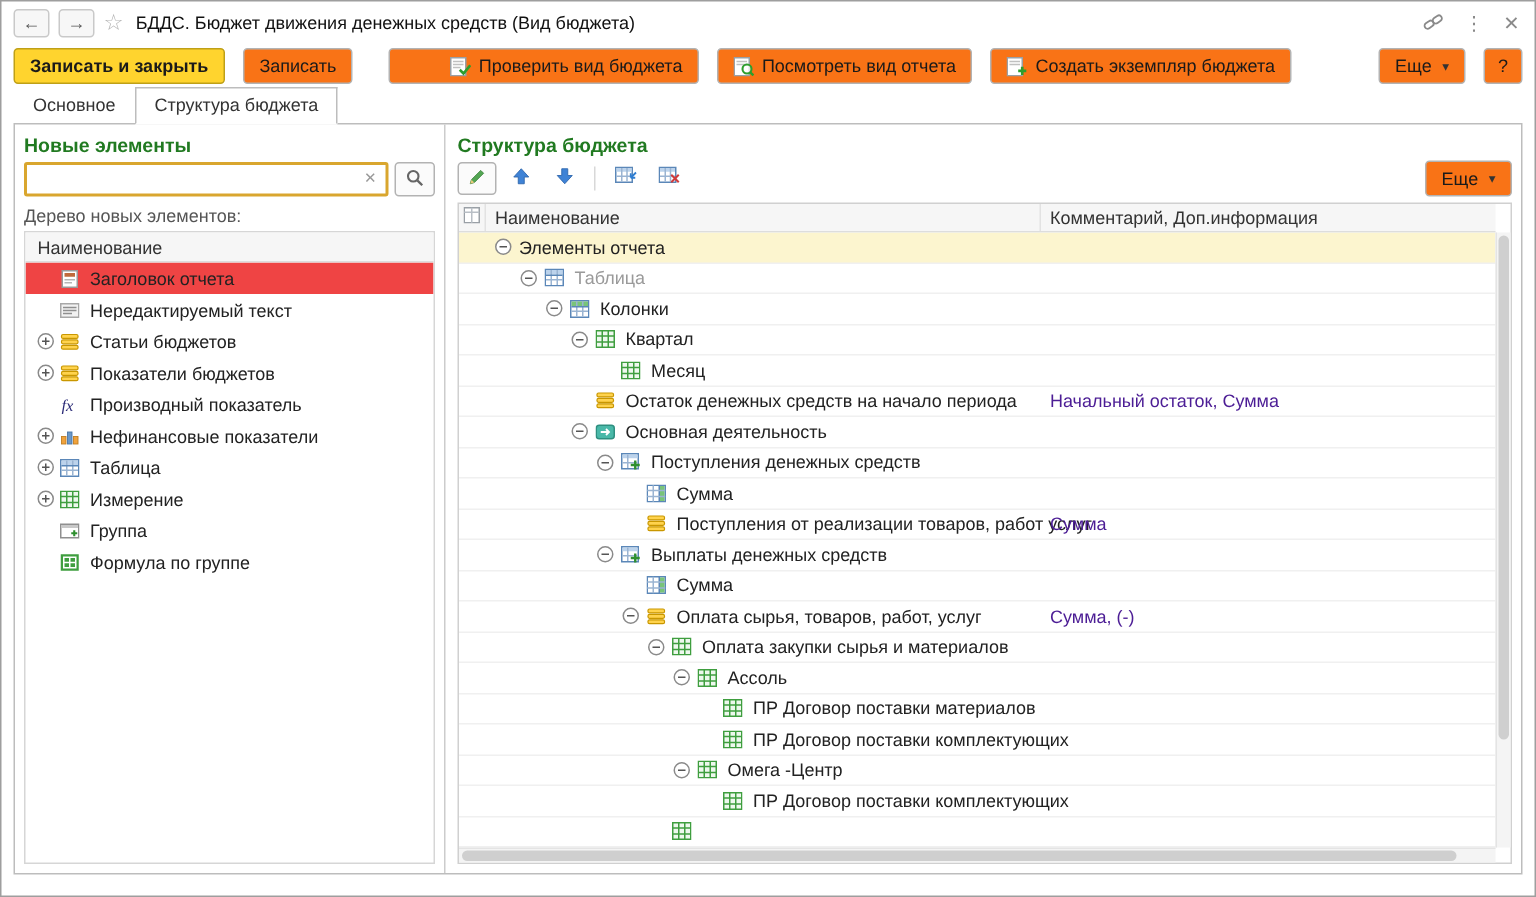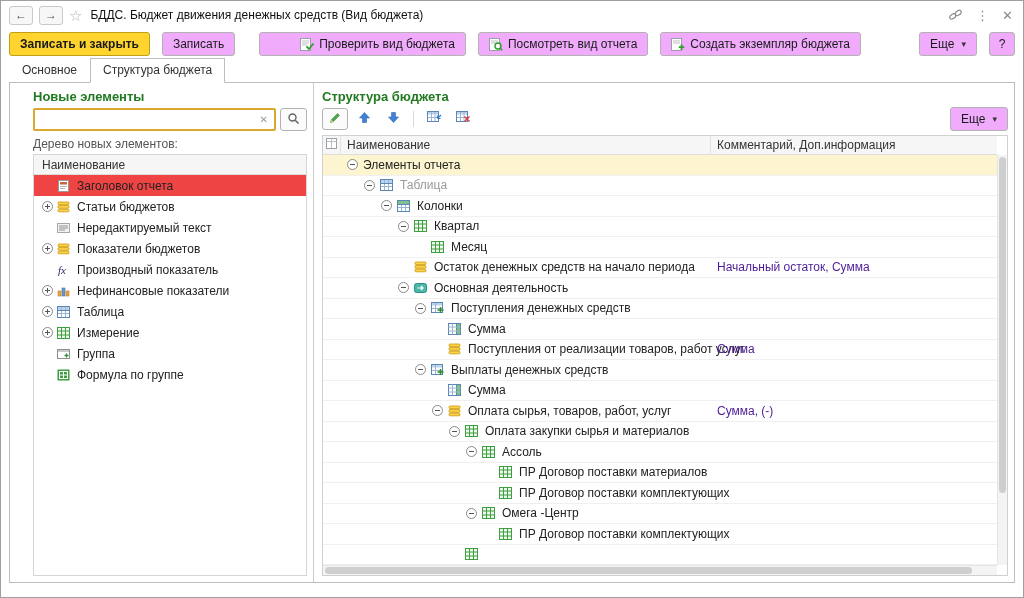--- a/index.html
+++ b/index.html
@@ -9,35 +9,35 @@
   
   .titlebar{height:28px;flex:none;display:flex;align-items:center;gap:6px;padding:0 10px 0 8px;}
   .nav-btn{width:24px;height:19px;border:1px solid #c9c9c9;border-radius:3px;background:#f7f7f7;color:#555;display:flex;align-items:center;justify-content:center;font-size:12px;font-family:inherit;}
   .star{color:#b5b5b5;font-size:15px;line-height:1;}
   .title{font-size:12px;color:#111;margin-left:2px;white-space:nowrap;}
   .title-actions{margin-left:auto;display:flex;align-items:center;gap:13px;color:#8a8a8a;}
   .ticon{font-size:13px;display:inline-flex;align-items:center;line-height:1;cursor:default;}
 
   
   .toolbar{height:30px;flex:none;display:flex;align-items:center;gap:12px;padding:0 8px;}
-  .btn{display:inline-flex;align-items:center;gap:5px;height:24px;padding:0 10px;border:1px solid #b3b3b3;border-radius:3px;background:#f0abfc;font-family:inherit;font-size:12px;color:#1a1a1a;white-space:nowrap;}
+  .btn{display:inline-flex;align-items:center;gap:5px;height:24px;padding:0 10px;border:1px solid #b3b3b3;border-radius:3px;background:#f97316;font-family:inherit;font-size:12px;color:#1a1a1a;white-space:nowrap;}
   .btn.primary{background:#ffd42e;border-color:#bfa017;font-weight:700;}
   .btn.help{width:26px;justify-content:center;padding:0;}
   .btn.gap{margin-left:12px;padding-left:40px;}
   .caret{font-size:9px;color:#333;margin-left:2px;}
   .spacer{flex:1;}
   .bicon{display:inline-flex;align-items:center;}
 
   
   .tabs{display:flex;align-items:flex-end;padding:0 8px;flex:none;height:24px;position:relative;z-index:2;margin-bottom:-1px;}
   .tab{padding:4px 12px 5px;border:1px solid transparent;color:#333;}
   .tab.active{background:#fff;border:1px solid #bdbdbd;border-bottom:1px solid #fff;}
 
   
-  .content{flex:1;min-height:0;margin:0 8px 14px;border:1px solid #bdbdbd;display:flex;background:#fff;padding-left:17px;}
+  .content{flex:1;min-height:0;margin:0 8px 14px;border:1px solid #bdbdbd;display:flex;background:#fff;}
   .left-panel{width:287px;flex:none;border-right:1px solid #ccc;padding:6px;display:flex;flex-direction:column;min-height:0;}
   .panel-title{color:#217a21;font-weight:700;font-size:13px;flex:none;}
   .search-row{display:flex;gap:4px;margin-top:4px;flex:none;align-items:center;}
   .search-box{flex:1;height:23px;border:2px solid #d9a62e;border-radius:2px;display:flex;align-items:center;background:#fff;padding:0 4px;min-width:0;}
   .search-box input{flex:1;border:none;outline:none;font:inherit;min-width:0;background:transparent;}
   .clear{color:#999;font-size:10px;padding:0 2px;line-height:1;}
   .search-btn{width:27px;height:23px;border:1px solid #b3b3b3;border-radius:3px;background:#fbfbfb;display:flex;align-items:center;justify-content:center;}
   .tree-label{color:#555;margin-top:6px;flex:none;}
   .left-table{flex:1;border:1px solid #d6d6d6;margin-top:3px;display:flex;flex-direction:column;min-height:0;background:#fff;}
   .left-header{height:20px;flex:none;background:#f6f6f6;border-bottom:1px solid #ddd;display:flex;align-items:center;padding-left:8px;color:#333;}
@@ -181,48 +181,48 @@
                 <svg width="13" height="12" viewBox="0 0 13 12">
                   <rect x="1.5" y="0.5" width="10" height="11" fill="#fff" stroke="#9a9a9a"></rect>
                   <rect x="3" y="2" width="7" height="2.5" fill="#c06a3c"></rect>
                   <rect x="3" y="6" width="7" height="1" fill="#b5b5b5"></rect>
                   <rect x="3" y="8" width="5" height="1" fill="#b5b5b5"></rect>
                 </svg>
               </span>
               <span class="lbl">Заголовок отчета</span>
             </div>
             <div class="litem">
+              <span class="exp-slot"></span>
+              <span class="icon">
+                <svg width="13" height="12" viewBox="0 0 13 12">
+                  <rect x="0.5" y="1.5" width="12" height="9" fill="#f2f2f2" stroke="#a8a8a8"></rect>
+                  <rect x="2" y="3.5" width="9" height="1" fill="#8f8f8f"></rect>
+                  <rect x="2" y="5.5" width="9" height="1" fill="#8f8f8f"></rect>
+                  <rect x="2" y="7.5" width="6" height="1" fill="#8f8f8f"></rect>
+                </svg>
+              </span>
+              <span class="lbl">Нередактируемый текст</span>
+            </div>
+            <div class="litem">
               <span class="exp-slot">
                 <span class="expander">
                   <span class="h"></span>
                   <span class="v"></span>
                 </span>
               </span>
               <span class="icon">
                 <svg width="13" height="12" viewBox="0 0 13 12">
                   <g fill="#ffd34d" stroke="#c99700" stroke-width="0.8">
                     <rect x="1" y="1" width="11" height="2.6" rx="1"></rect>
                     <rect x="1" y="4.6" width="11" height="2.6" rx="1"></rect>
                     <rect x="1" y="8.2" width="11" height="2.6" rx="1"></rect>
                   </g>
                 </svg>
               </span>
               <span class="lbl">Статьи бюджетов</span>
-            </div>
-            <div class="litem">
-              <span class="exp-slot"></span>
-              <span class="icon">
-                <svg width="13" height="12" viewBox="0 0 13 12">
-                  <rect x="0.5" y="1.5" width="12" height="9" fill="#f2f2f2" stroke="#a8a8a8"></rect>
-                  <rect x="2" y="3.5" width="9" height="1" fill="#8f8f8f"></rect>
-                  <rect x="2" y="5.5" width="9" height="1" fill="#8f8f8f"></rect>
-                  <rect x="2" y="7.5" width="6" height="1" fill="#8f8f8f"></rect>
-                </svg>
-              </span>
-              <span class="lbl">Нередактируемый текст</span>
             </div>
             <div class="litem">
               <span class="exp-slot">
                 <span class="expander">
                   <span class="h"></span>
                   <span class="v"></span>
                 </span>
               </span>
               <span class="icon">
                 <svg width="13" height="12" viewBox="0 0 13 12">

